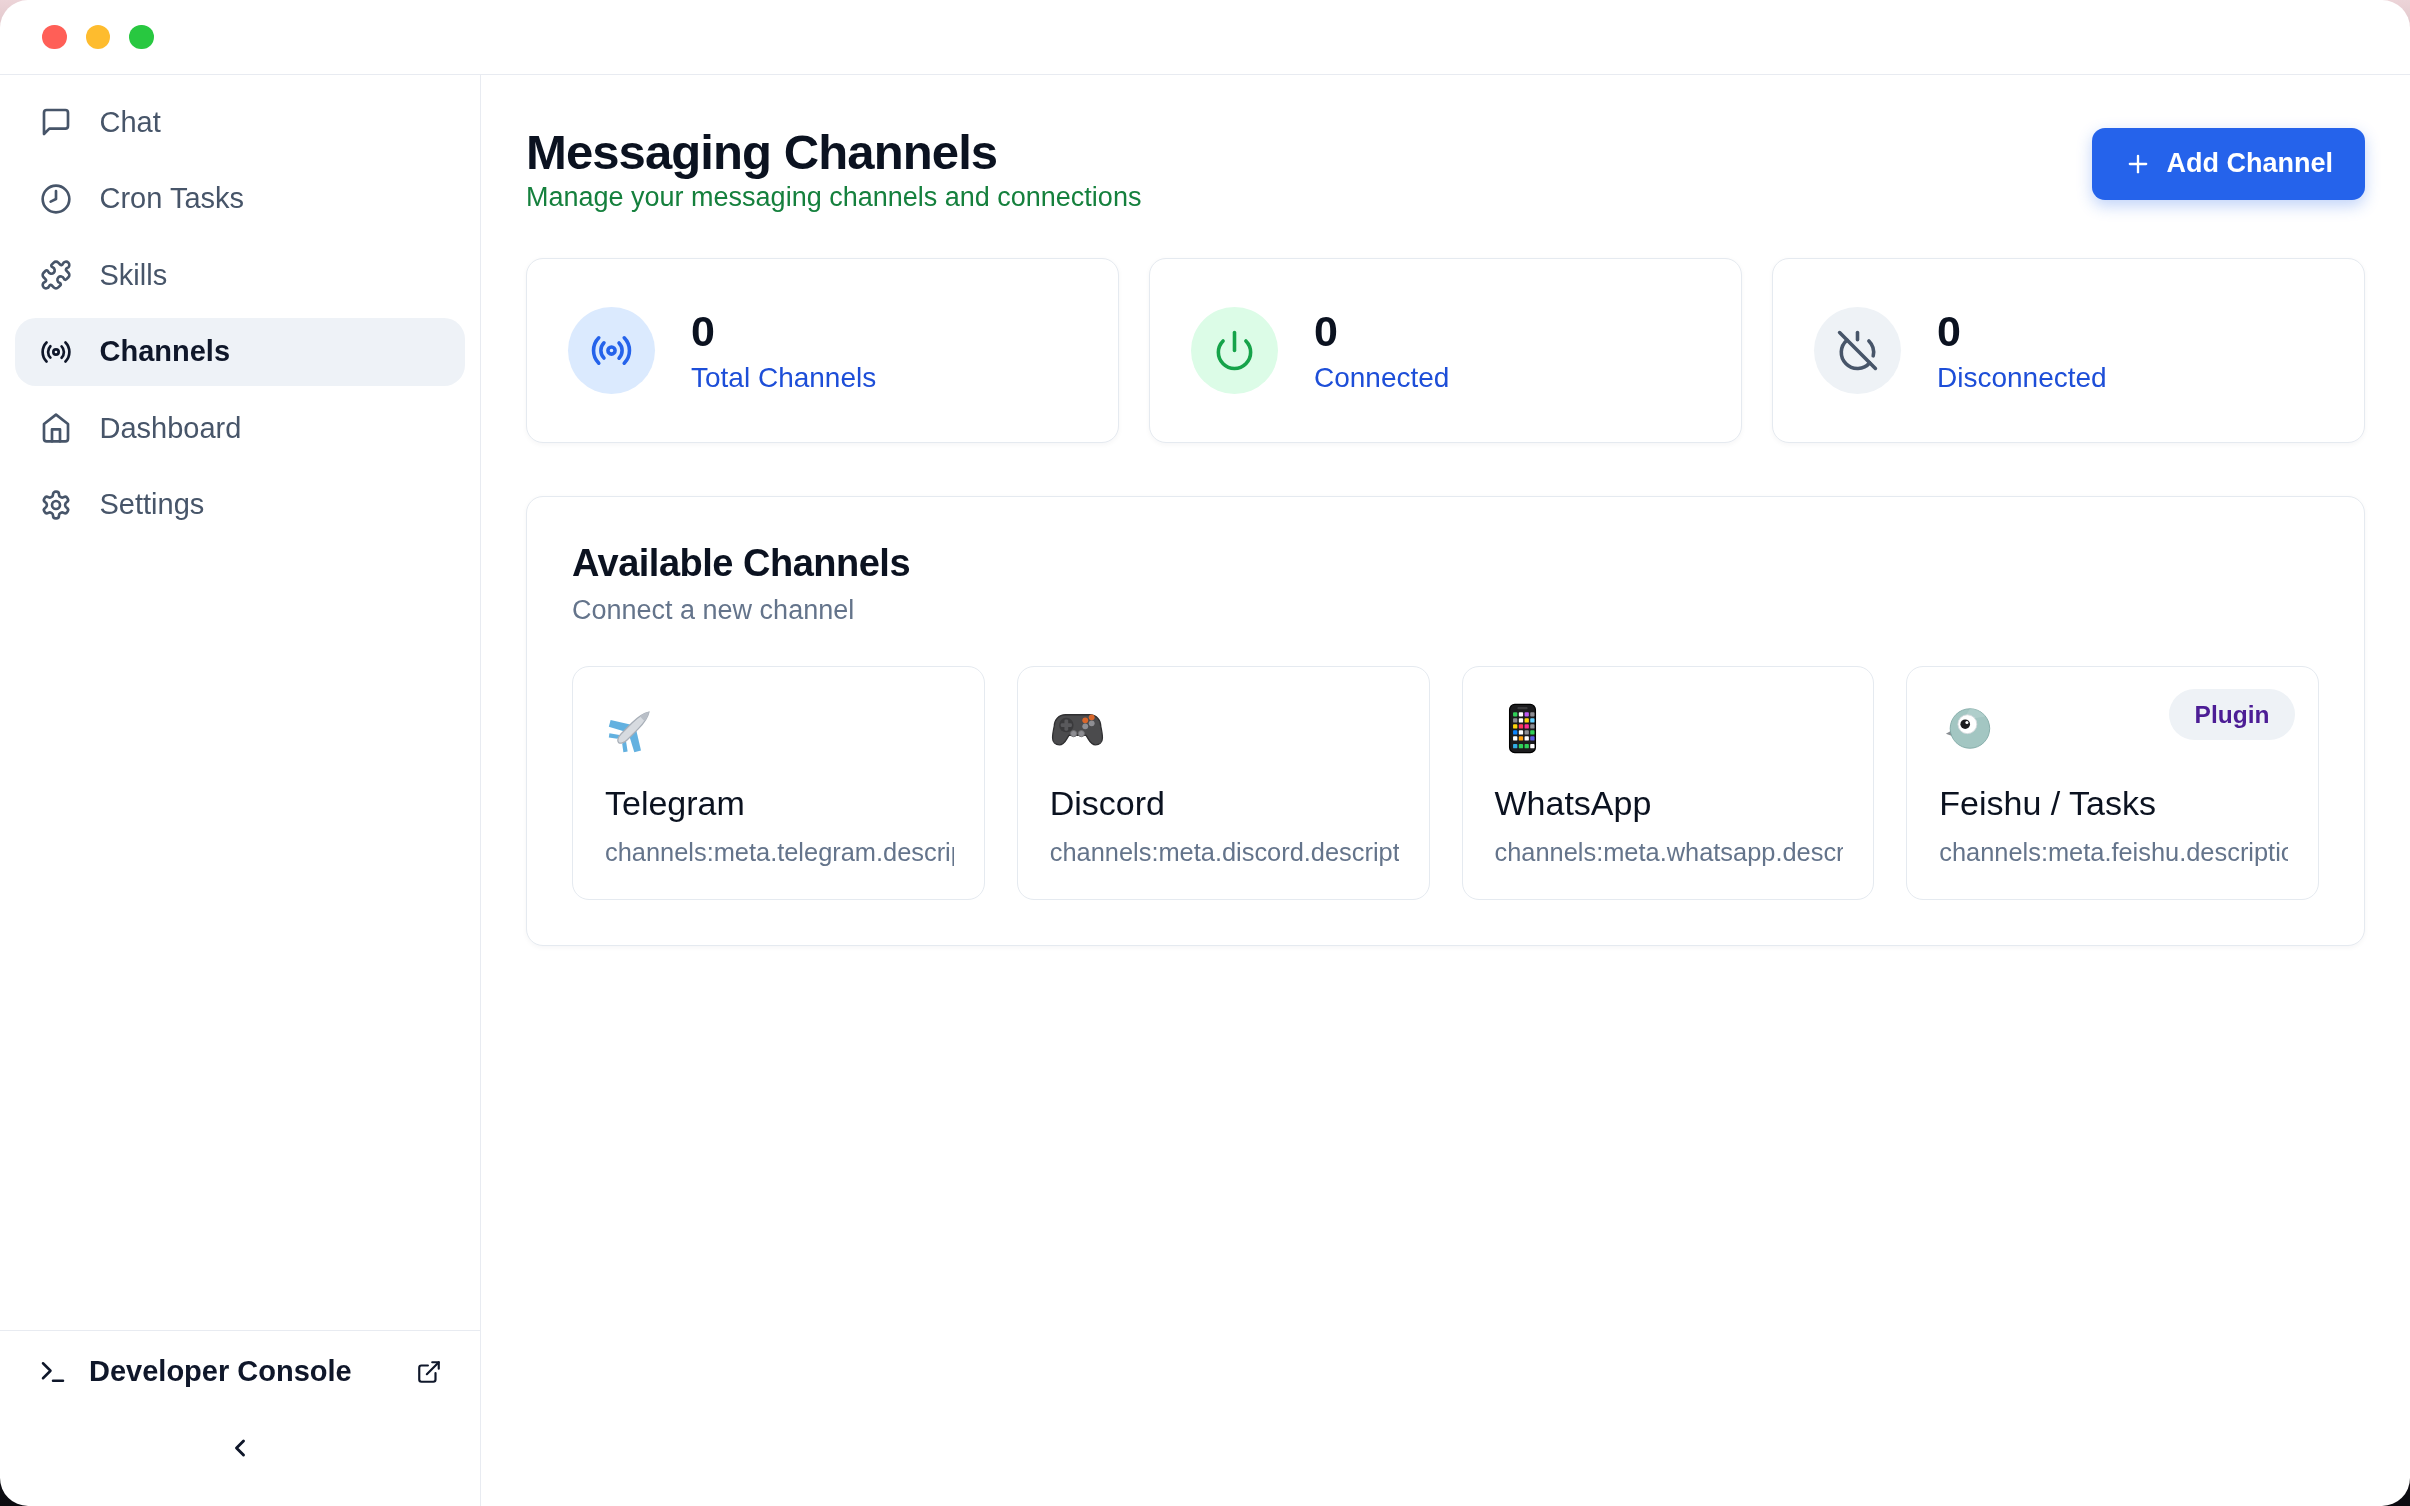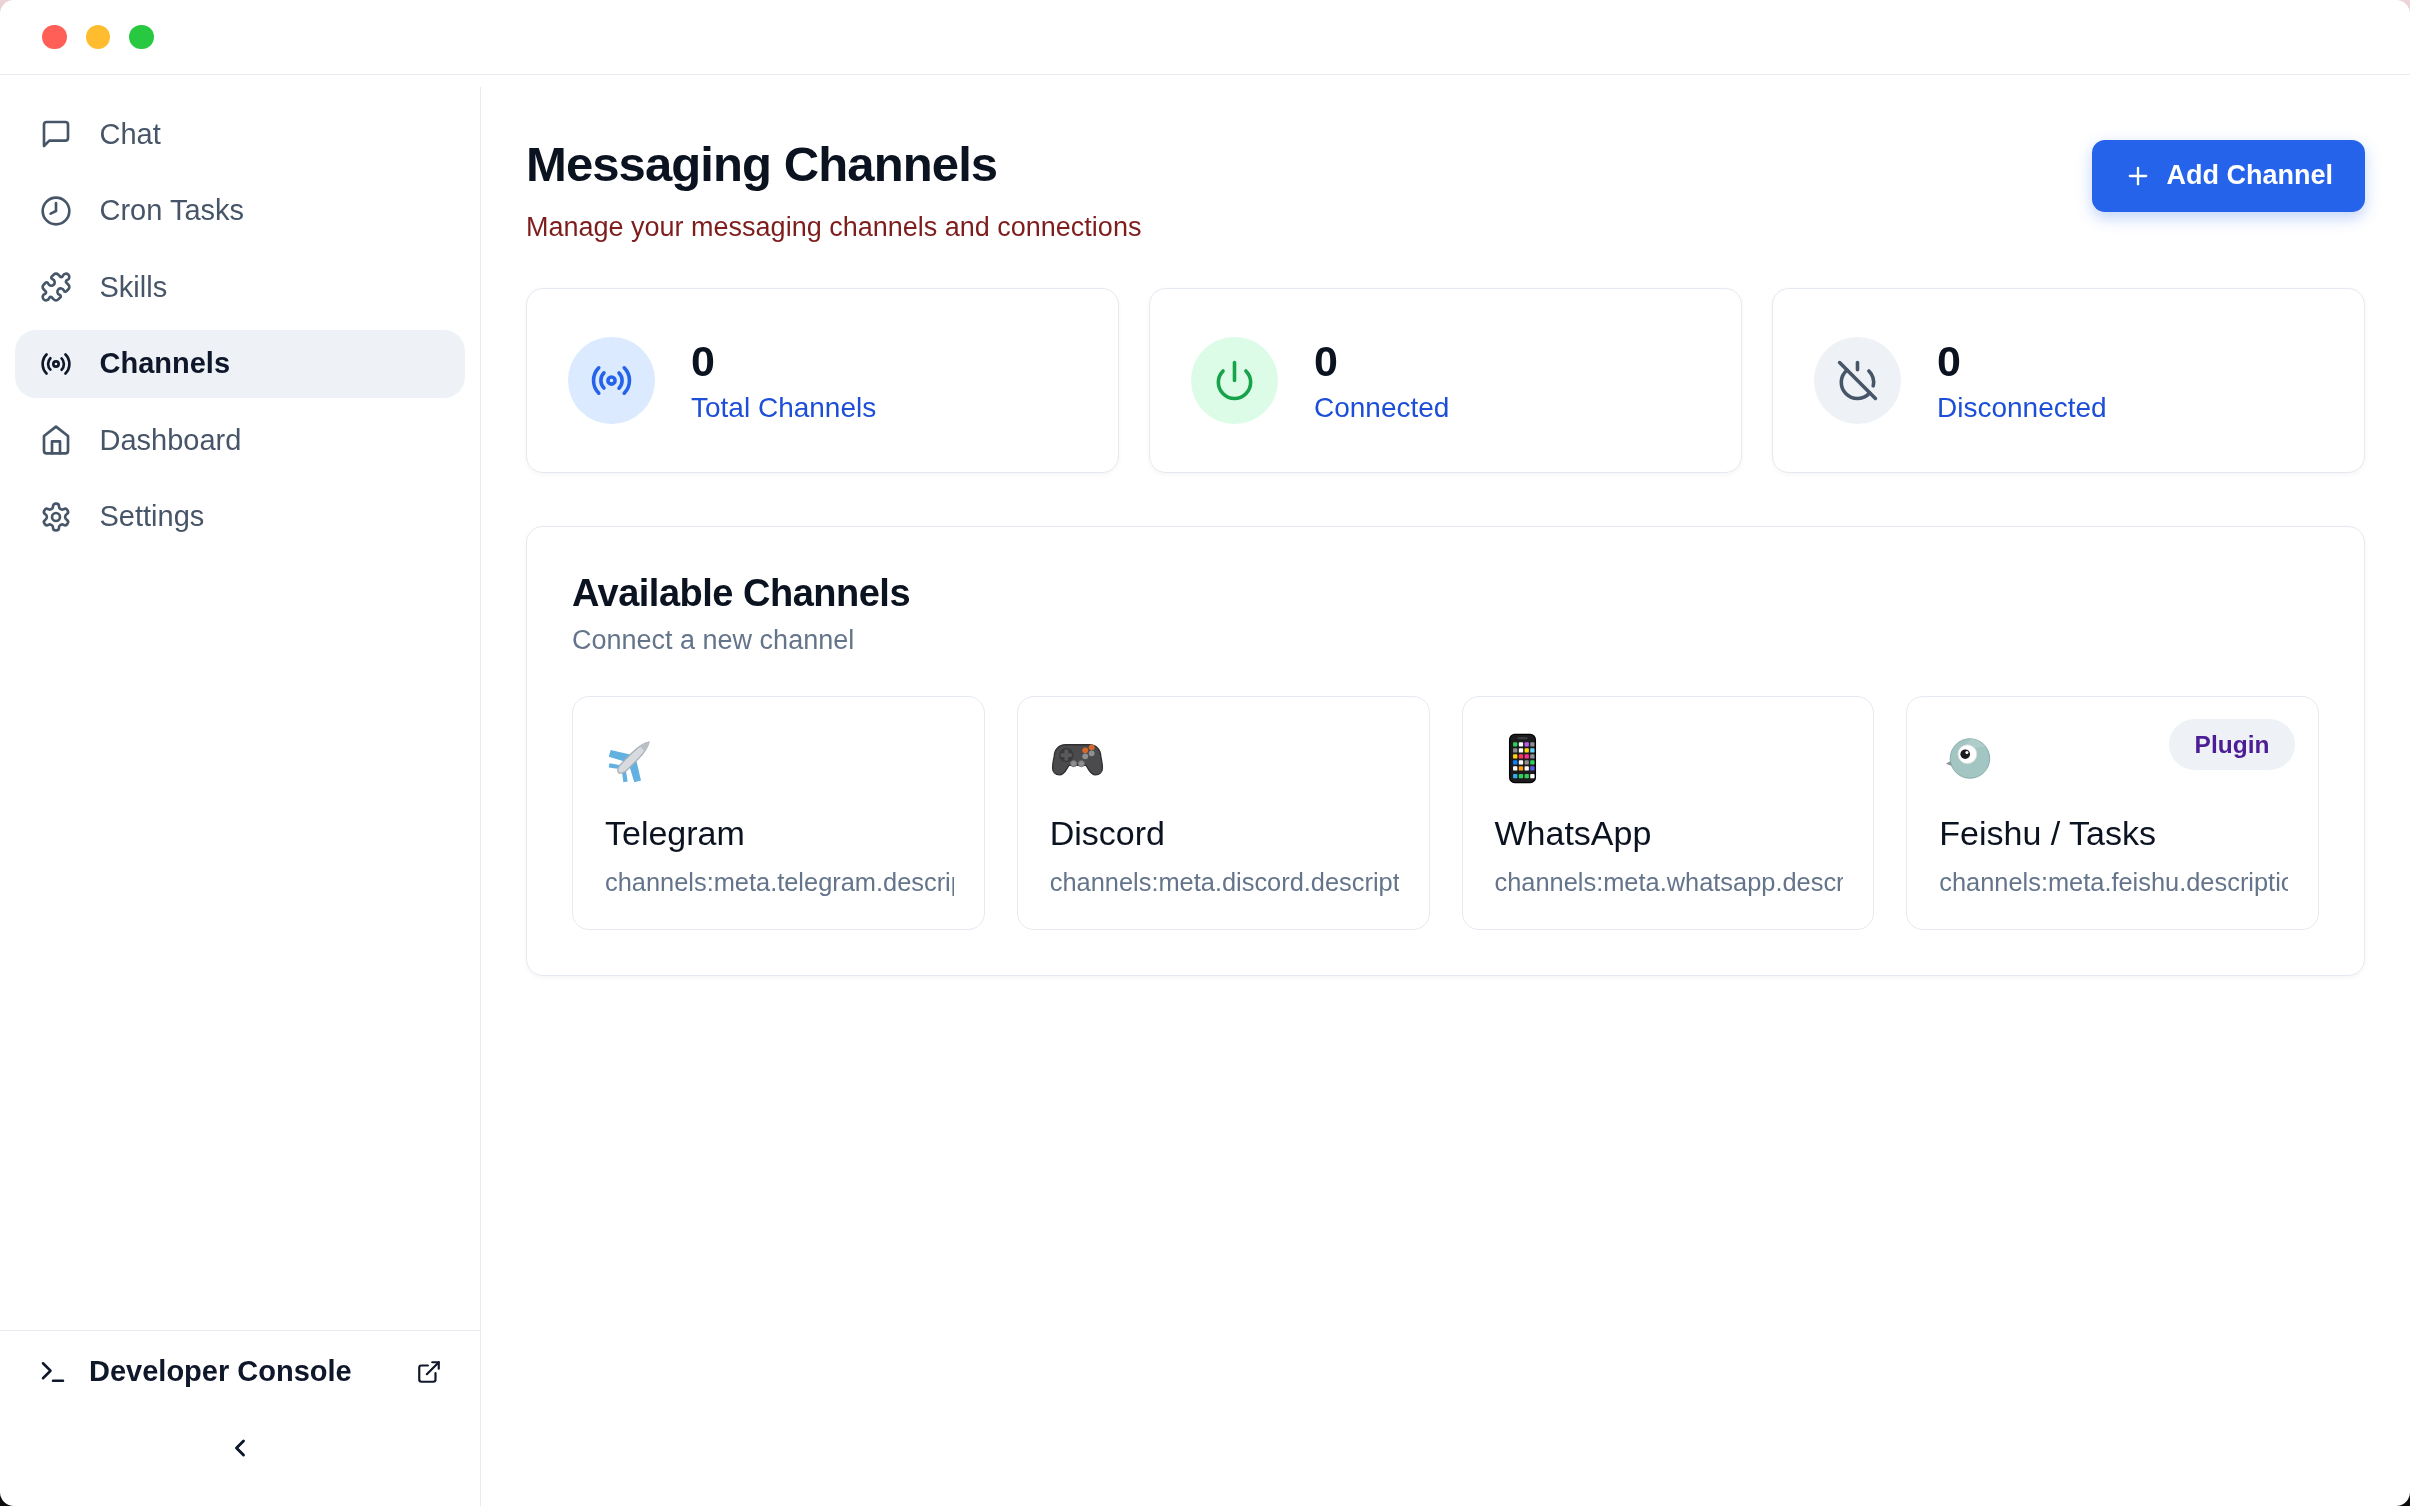--- a/index.html
+++ b/index.html
@@ -6,23 +6,23 @@
   html,body { width:2411px; height:1507px; }
   body {
     font-family:"Liberation Sans", sans-serif;
     background:linear-gradient(180deg,#ecd4d8 0%,#c9a9ad 6%,#6e5f62 55%,#0b0b10 100%);
     color:#0f172a;
     -webkit-font-smoothing:antialiased;
   }
   .window {
     position:absolute; inset:0;
     background:#ffffff;
-    border-radius:14px;
+    border-radius:28px;
     overflow:hidden;
-    display:flex; flex-direction:column;gap:12px;
+    display:flex; flex-direction:column;
   }
   
   .titlebar {
     height:75px; flex:0 0 75px;
     border-bottom:1.9px solid #e8ebf1;
     display:flex; align-items:center;
     padding-left:42px;
   }
   .traffic { display:flex; gap:19px; }
   .light { width:24.5px; height:24.5px; border-radius:50%; }
@@ -54,21 +54,21 @@
   .dev-row svg.term { width:30px; height:30px; stroke:#0f172a; }
   .dev-label { font-size:29px; font-weight:700; color:#0f172a; flex:1; }
   .dev-row svg.ext { width:26px; height:26px; stroke:#0f172a; }
   .collapse-row { display:flex; justify-content:center; padding:32px 0 17px 0; }
   .collapse-btn { width:56px; height:56px; display:flex; align-items:center; justify-content:center; cursor:pointer; border:none; background:transparent; }
   .collapse-btn svg { width:28px; height:28px; stroke:#0f172a; }
   
   .main { flex:1; padding:49px 45px 0 45px; overflow:hidden; }
   .page-header { display:flex; justify-content:space-between; align-items:flex-start; }
   .page-title { font-size:49px; font-weight:700; letter-spacing:-0.9px; color:#0b1220; line-height:1.15; }
-  .page-sub { margin-top:20px; font-size:27px; color:#7f1d1d; }
+  .page-sub { margin-top:2px; font-size:27px; color:#15803d; }
   .header-actions { display:flex; gap:19px; margin-top:3.8px; }
   .btn { display:flex; align-items:center; gap:15px; height:72px; padding:0 32px;
          border-radius:13px; font-size:27px; font-weight:600; cursor:pointer;
          font-family:"Liberation Sans", sans-serif; }
   .btn-secondary { background:#fff; border:1.9px solid #e2e8f0; color:#0f172a;
                    box-shadow:0 1.9px 4.7px rgba(15,23,42,.05); }
   .btn-secondary svg { width:28px; height:28px; stroke:#0f172a; }
   .btn-primary { background:#2563eb; border:none; color:#fff;
                  box-shadow:0 5.6px 15px rgba(37,99,235,.28); }
   .btn-primary svg { width:28px; height:28px; stroke:#fff; }

